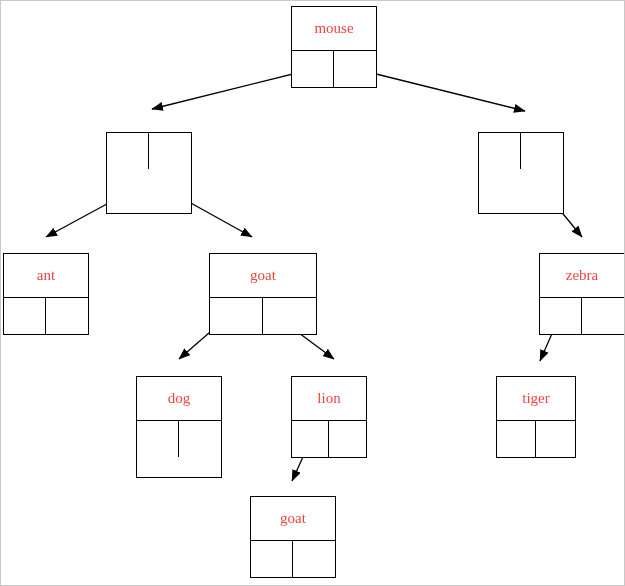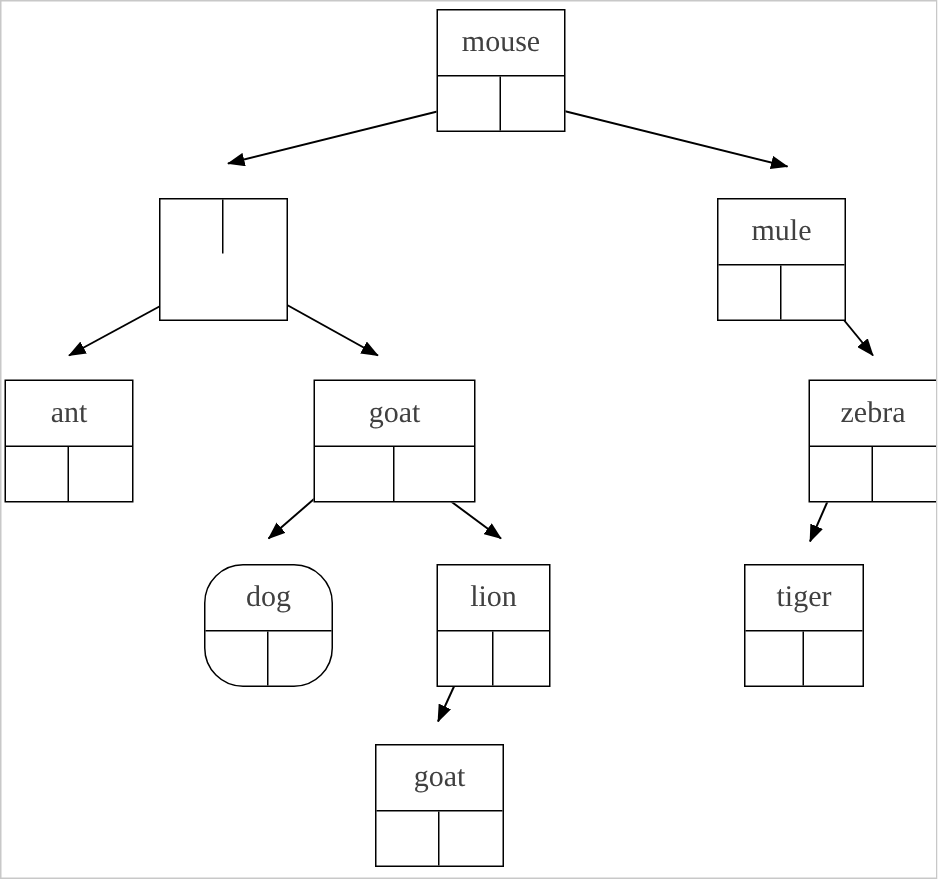--- a/index.html
+++ b/index.html
@@ -31,22 +31,22 @@
     height: 82px;
     border: 1.5px solid #000000;
     box-sizing: border-box;
     background: #ffffff;
     z-index: 2;
   }
   .node-label {
     height: 44px;
     line-height: 44px;
     text-align: center;
-    font-size: 20px;
-    color: #404040;
+    font-size: 15px;
+    color: #ef4444;
     border-bottom: 1.5px solid #000000;
     box-sizing: border-box;
     white-space: nowrap;
   }
   .node-cells {
     display: flex;
     height: 36px;
     box-sizing: border-box;
   }
   .cell {
@@ -90,21 +90,20 @@
           <div class="cell right"></div>
         </div>
       </div>
       <div class="node" style="left: 105px; top: 131px; width: 86px; height: 82px;">
         <div class="node-cells" style="height: 36px;">
           <div class="cell left"></div>
           <div class="cell right"></div>
         </div>
       </div>
       <div class="node" style="left: 477px; top: 131px; width: 86px; height: 82px;">
-        <div class="node-label" style="height: 44px; line-height: 42px;">mule</div>
         <div class="node-cells" style="height: 36px;">
           <div class="cell left"></div>
           <div class="cell right"></div>
         </div>
       </div>
       <div class="node" style="left: 2px; top: 252px; width: 86px; height: 82px;">
         <div class="node-label" style="height: 44px; line-height: 42px;">ant</div>
         <div class="node-cells" style="height: 36px;">
           <div class="cell left"></div>
           <div class="cell right"></div>
@@ -117,21 +116,21 @@
           <div class="cell right"></div>
         </div>
       </div>
       <div class="node" style="left: 538px; top: 252px; width: 86px; height: 82px;">
         <div class="node-label" style="height: 44px; line-height: 42px;">zebra</div>
         <div class="node-cells" style="height: 36px;">
           <div class="cell left"></div>
           <div class="cell right"></div>
         </div>
       </div>
-      <div class="node" style="left: 135px; top: 375px; width: 86px; height: 82px; border-radius: 26px;">
+      <div class="node" style="left: 135px; top: 375px; width: 86px; height: 102px;">
         <div class="node-label" style="height: 44px; line-height: 42px;">dog</div>
         <div class="node-cells" style="height: 36px;">
           <div class="cell left"></div>
           <div class="cell right"></div>
         </div>
       </div>
       <div class="node" style="left: 290px; top: 375px; width: 76px; height: 82px;">
         <div class="node-label" style="height: 44px; line-height: 42px;">lion</div>
         <div class="node-cells" style="height: 36px;">
           <div class="cell left"></div>

